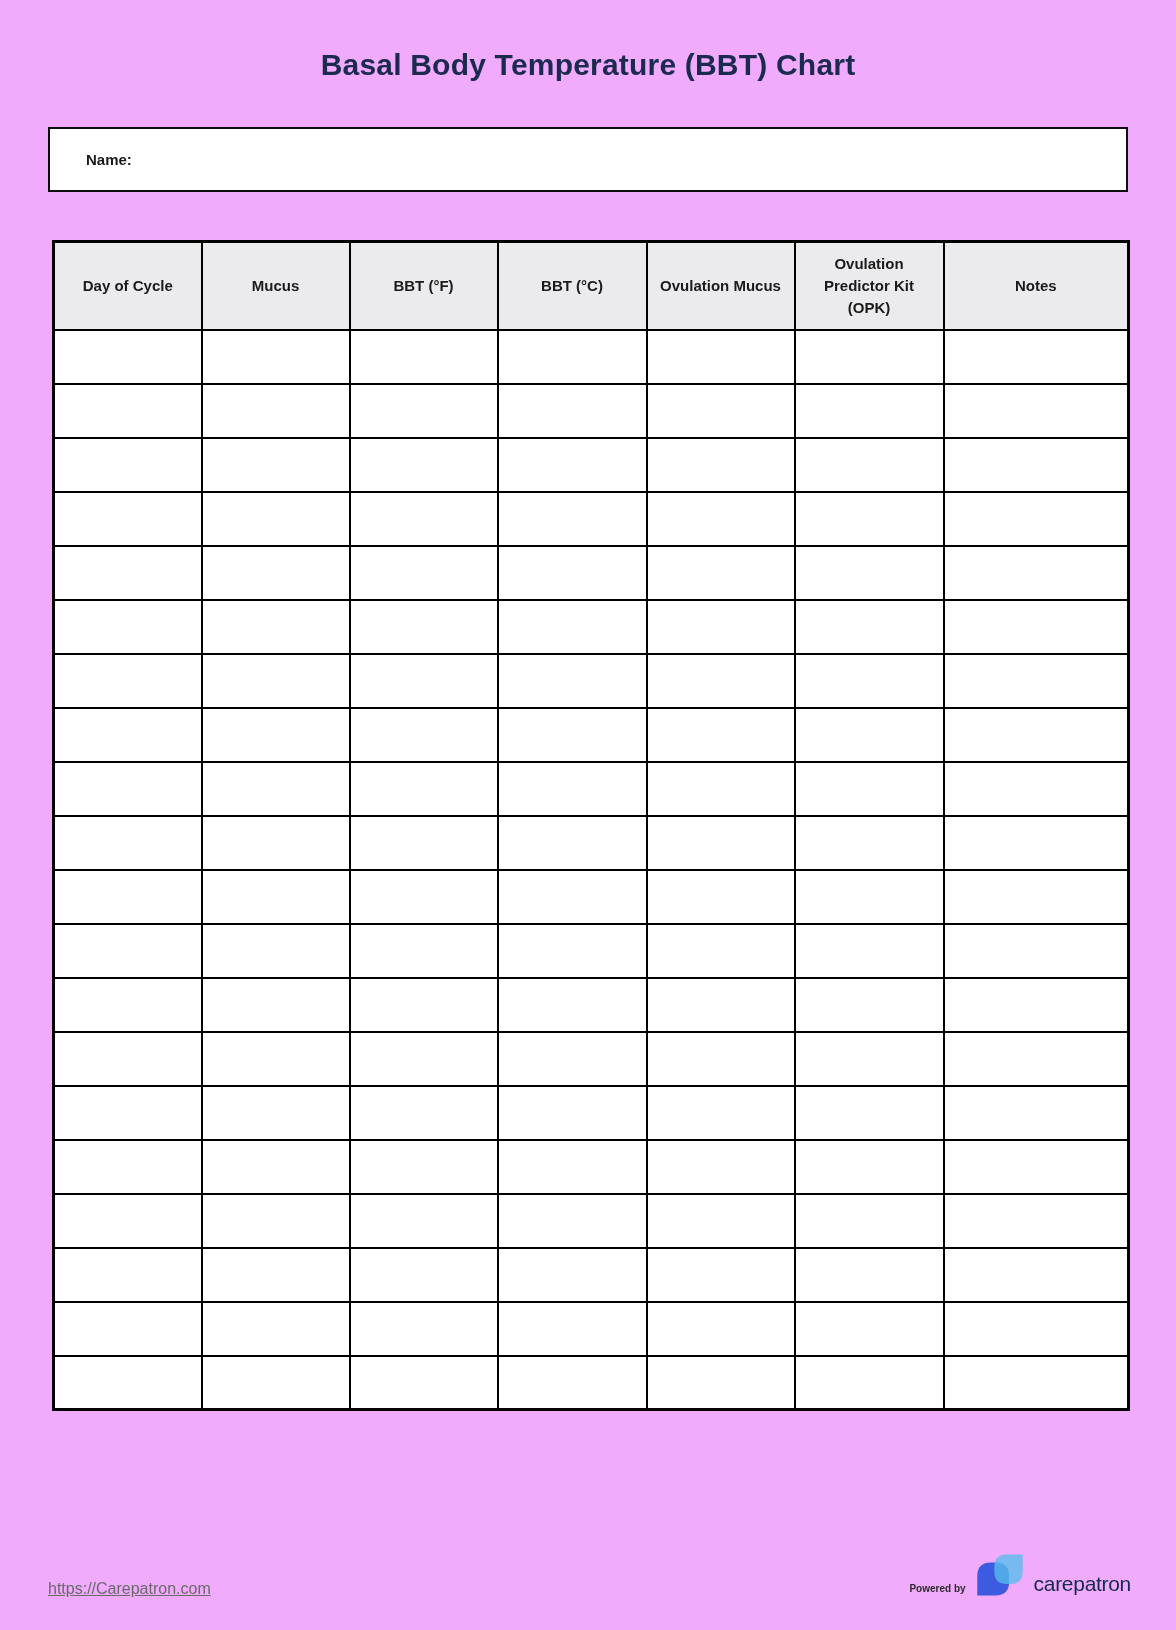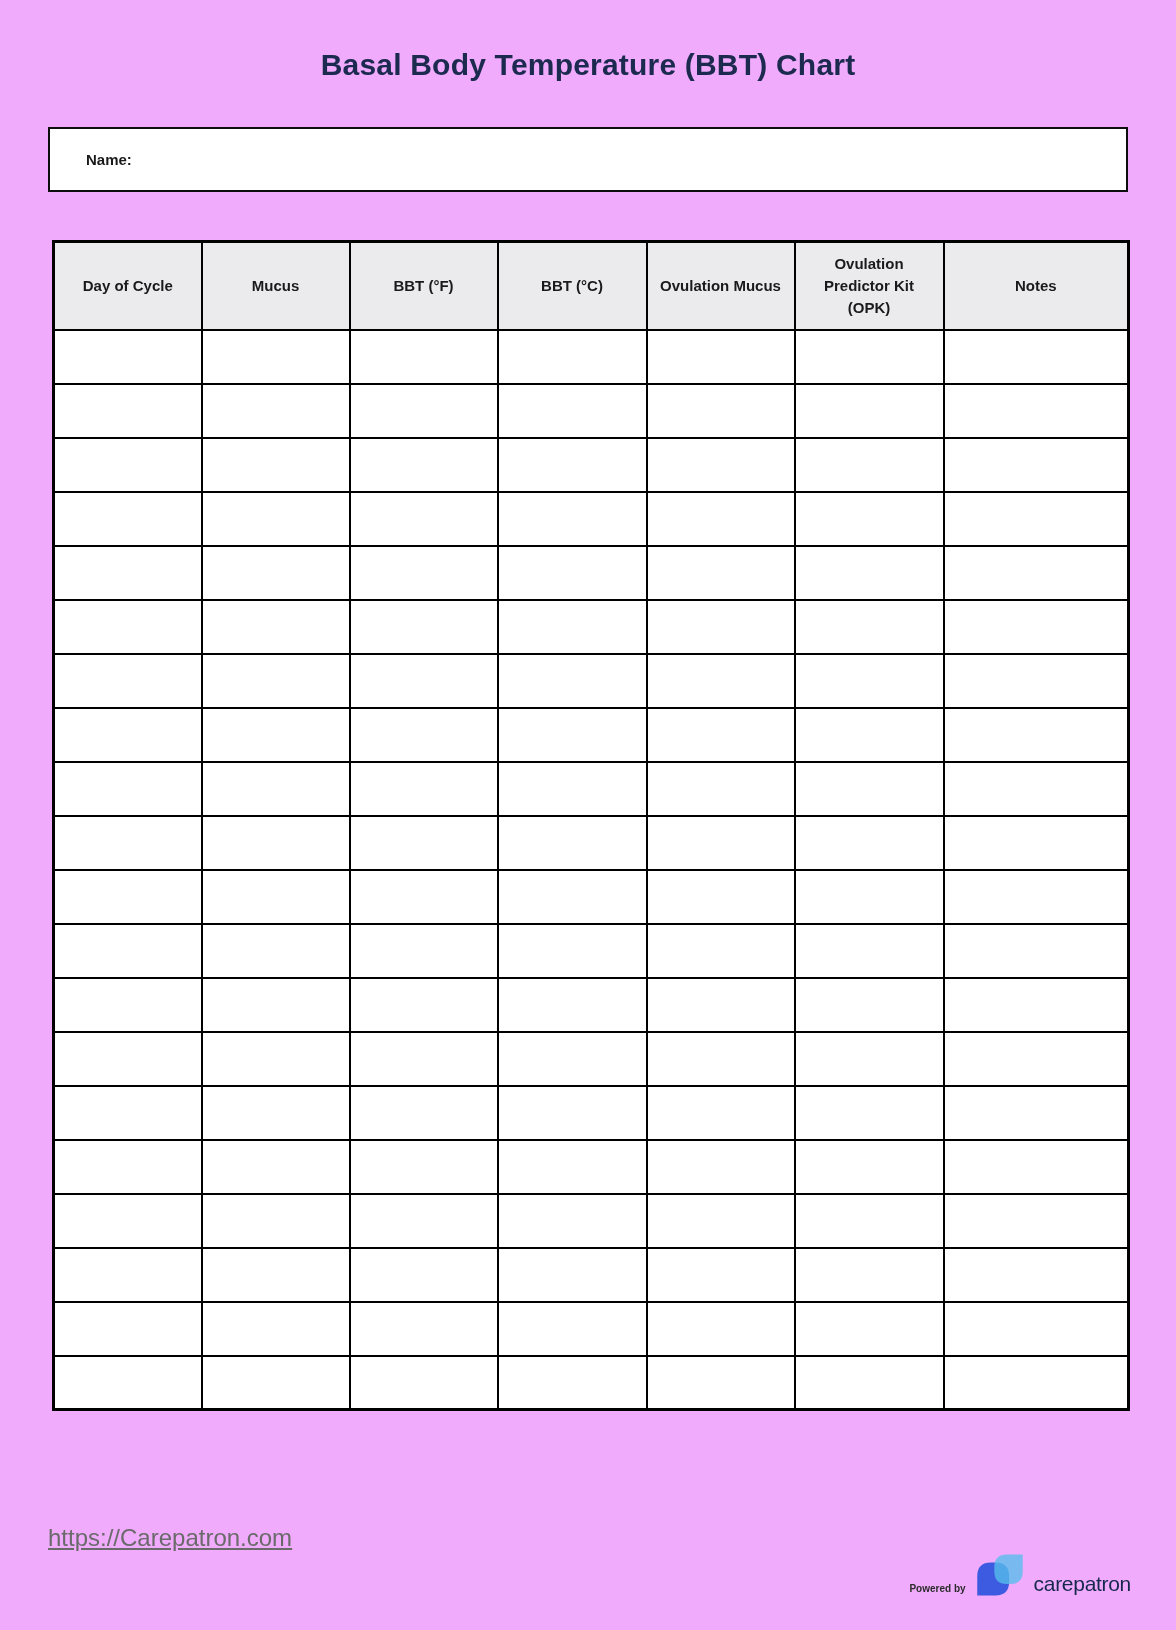--- a/index.html
+++ b/index.html
@@ -76,22 +76,22 @@
     line-height: 1.45;
     margin-left: 36px;
   }
   table.bbt-table td {
     height: 54px;
     background: #ffffff;
   }
 
   .footer-link {
     position: absolute;
-    left: 48px; top: 1524px;
-    font-size: 24px;
+    left: 48px; top: 1580px;
+    font-size: 16px;
     color: var(--link-gray);
     cursor: pointer;
   }
 
   .powered {
     position: absolute;
     right: 45px; top: 1546px;
     height: 52px;
     display: flex;
     align-items: flex-end;

